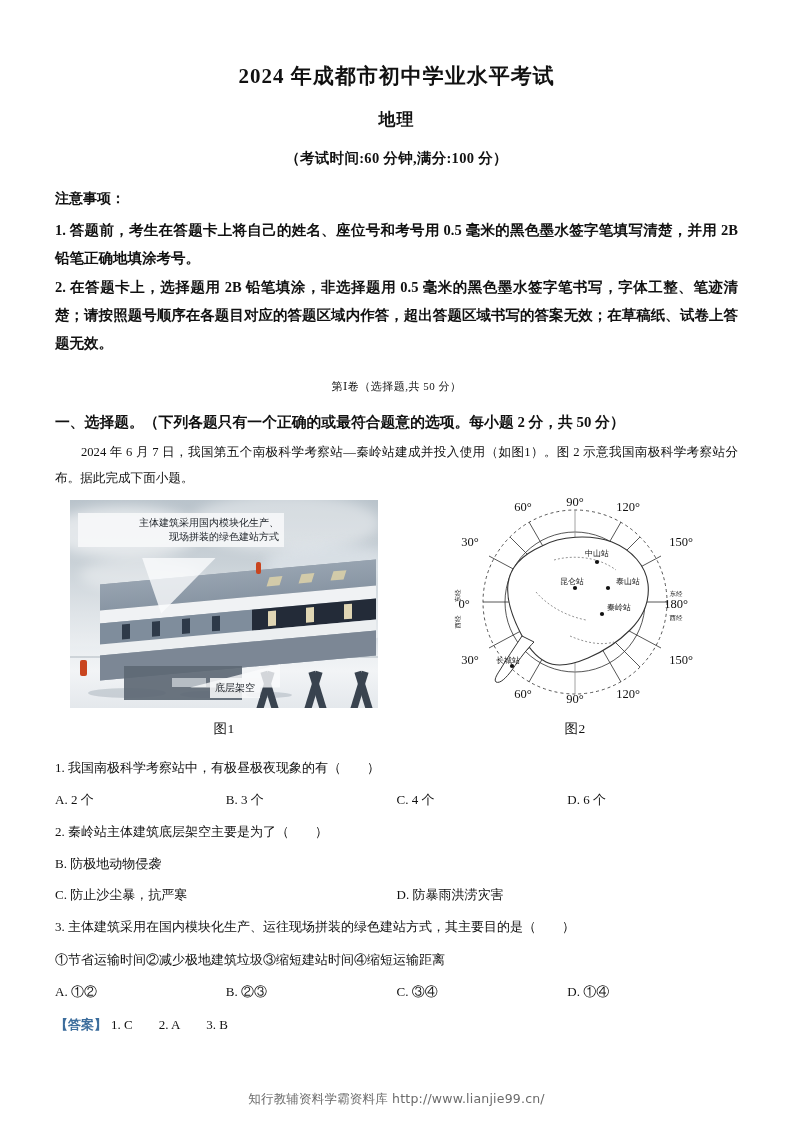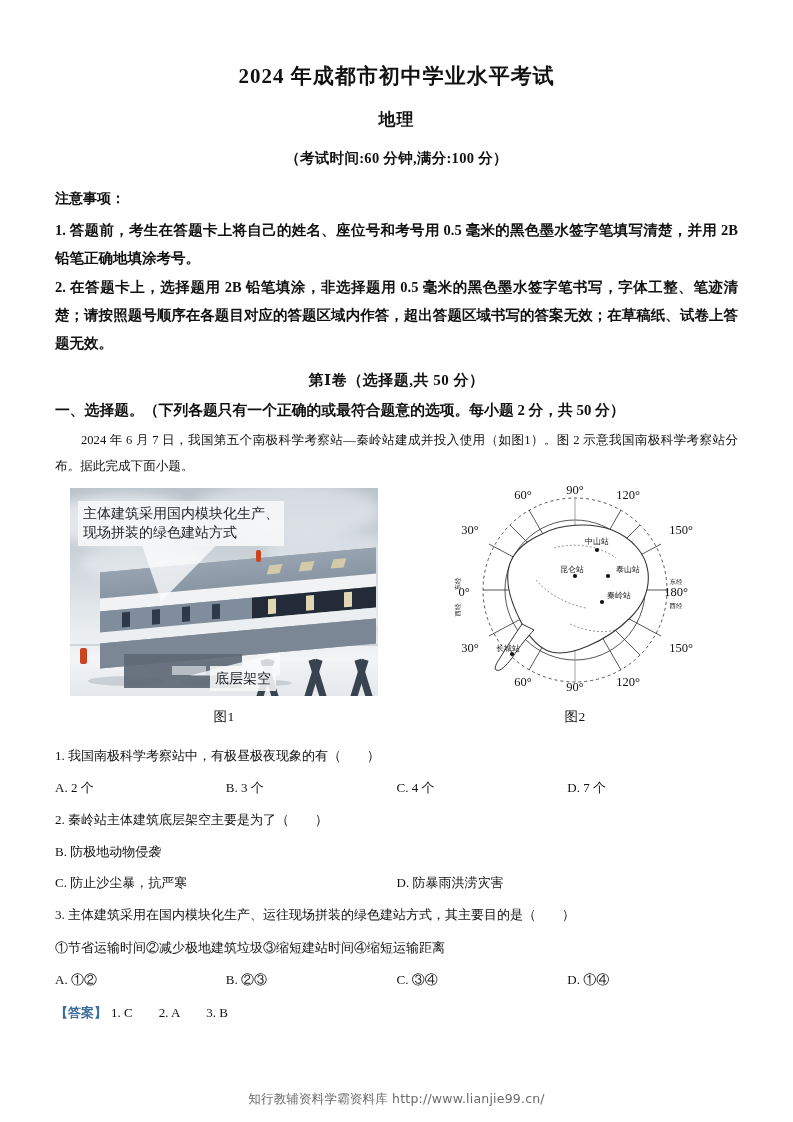--- a/index.html
+++ b/index.html
@@ -66,23 +66,23 @@
     font-weight: bold;
     line-height: 1.95;
     margin: 0;
     text-align: justify;
     text-justify: inter-ideograph;
   }
 
   
   .paper-part {
     text-align: center;
-    font-size: 15px;
-    font-weight: bold;
-    margin: 0;
+    font-size: 11px;
+    font-weight: normal;
+    margin: 8px;
     padding-top: 14px;
     letter-spacing: 0.5px;
   }
   .section-head {
     font-size: 14.8px;
     font-weight: bold;
     margin: 0;
     padding-top: 9px;
     line-height: 1.6;
   }
@@ -208,24 +208,25 @@
     position:absolute; width:5px; height:12px; background:#c9451f; border-radius:2px;
   }
   .p1 { left: 186px; top: 62px; }
   .p2 { left: 10px;  top: 160px; width:7px; height:16px;}
   
   .callout {
     position:absolute;
     background: rgba(247,248,249,0.88);
     color:#1b2026;
     font-family: "DejaVu Sans", "Liberation Sans", sans-serif;
-    font-size: 14px;
+    font-size: 10px;
     line-height: 1.42;
     padding: 3px 5px;
     white-space: pre-line;
+    text-align: right;
   }
   .callout-main { left: 8px; top: 13px; width: 196px; }
   .callout-base { left: 140px; top: 178px; }
   .leader {
     position:absolute; background: rgba(250,251,252,0.80);
   }
   .leader-main {
     left: 72px; top: 58px; width: 74px; height: 56px;
     clip-path: polygon(0 0, 100% 0, 26% 100%);
   }
@@ -449,21 +450,21 @@
       </div>
       <p class="fig-cap fig2-cap">图2</p>
     </div>
   </div>
 
   <p class="q">1. 我国南极科学考察站中，有极昼极夜现象的有（　　）</p>
   <div class="opts">
     <span>A. 2 个</span>
     <span>B. 3 个</span>
     <span>C. 4 个</span>
-    <span>D. 7 个</span>
+    <span>D. 6 个</span>
   </div>
 
   <p class="q">2. 秦岭站主体建筑底层架空主要是为了（　　）</p>
   <div class="opts">
     <span style="width:50%">B. 防极地动物侵袭</span>
   </div>
   <div class="opts">
     <span style="width:50%">C. 防止沙尘暴，抗严寒</span>
     <span style="width:50%">D. 防暴雨洪涝灾害</span>
   </div>

